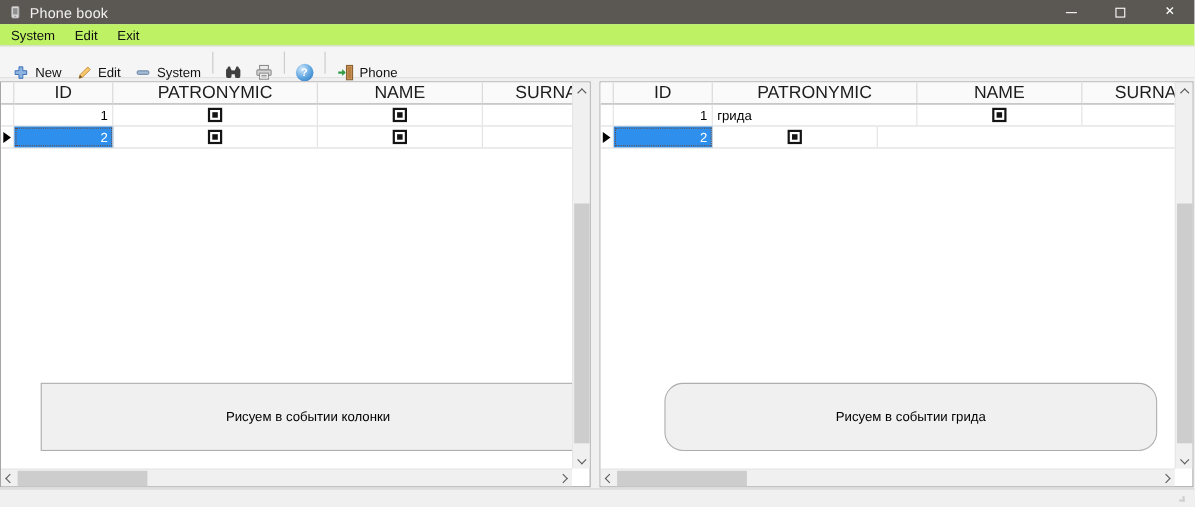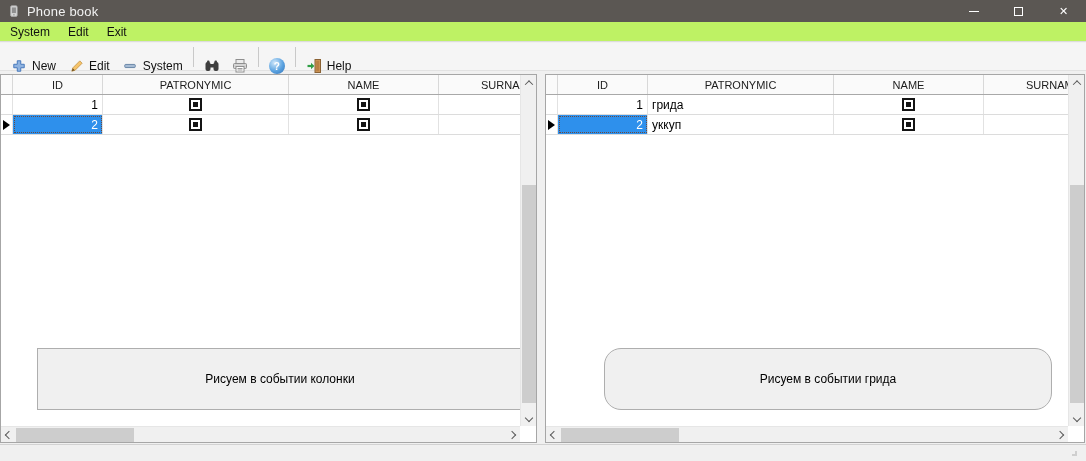--- a/index.html
+++ b/index.html
@@ -40,21 +40,21 @@
   .panel-left  { left:0;     width:537px; }
   .panel-right { left:545px; width:540px; }
 
   .grid-area { position:absolute; top:0; left:0; right:16px; bottom:16px; overflow:hidden; background:#fff; }
 
   .g-row { display:flex; height:20px; }
   .g-head { background:#fafafa; border-bottom:1px solid #a8a8a8; }
   .g-data { border-bottom:1px solid #dcdcdc; }
   .g-cell { height:100%; display:flex; align-items:center; overflow:hidden; white-space:nowrap;
             border-right:1px solid #e2e2e2; font-size:12px; color:#000; flex:0 0 auto; }
-  .g-head .g-cell { justify-content:center; font-size:11px; color:#1c1c1c; border-right:1px solid #d8d8d8; }
+  .g-head .g-cell { justify-content:center; font-size:16px; color:#1c1c1c; border-right:1px solid #d8d8d8; }
   .c-sel { width:12px; }
   .c-id  { width:90px; justify-content:flex-end; padding-right:4px; }
   .g-head .c-id { padding-right:0; justify-content:center; }
   .c-pat { width:186px; padding-left:4px; }
   .g-head .c-pat { padding-left:0; }
   .c-name{ width:150px; justify-content:center; }
   .c-sur { width:140px; justify-content:center; border-right:none; }
   .cell-center { justify-content:center; padding-left:0; }
 
   .sel-cell { background:#2e90ec; color:#fff; outline:1px dotted #6d4a3e; outline-offset:-2px; }
@@ -184,21 +184,21 @@
     <div class="tb-sep"></div>
     <div class="tb-btn">
       <span class="tb-icon">
         <svg width="16" height="16" viewBox="0 0 16 16">
           <rect x="9" y="1.5" width="5.5" height="13" fill="#cd9659" stroke="#8a6234"></rect>
           <rect x="10.2" y="2.8" width="3" height="10.4" fill="#b87f42"></rect>
           <path d="M1.5 8h6" stroke="#2f9e44" stroke-width="2.2" fill="none"></path>
           <path d="M5 4.8L8.2 8 5 11.2z" fill="#2f9e44"></path>
         </svg>
       </span>
-      <span>Help</span>
+      <span>Phone</span>
     </div>
   </div>
 
   <div class="panel panel-left">
     <div class="grid-area">
       <div class="g-row g-head">
         <div class="g-cell c-sel"></div>
         <div class="g-cell c-id">ID</div>
         <div class="g-cell c-pat">PATRONYMIC</div>
         <div class="g-cell c-name">NAME</div>
@@ -266,21 +266,20 @@
         <div class="g-cell c-name">
             <div class="cb"></div>
           </div>
         <div class="g-cell c-sur"></div>
       </div>
       <div class="g-row g-data">
         <div class="g-cell c-sel">
             <div class="row-arrow"></div>
           </div>
         <div class="g-cell c-id sel-cell">2</div>
-        <div class="g-cell c-pat">уккуп</div>
         <div class="g-cell c-name">
             <div class="cb"></div>
           </div>
         <div class="g-cell c-sur"></div>
       </div>
       <div class="draw-btn">Рисуем в событии грида</div>
     </div>
     <div class="vscroll">
       <div class="sb-btn sb-up">
           <div class="chev chev-up"></div>

